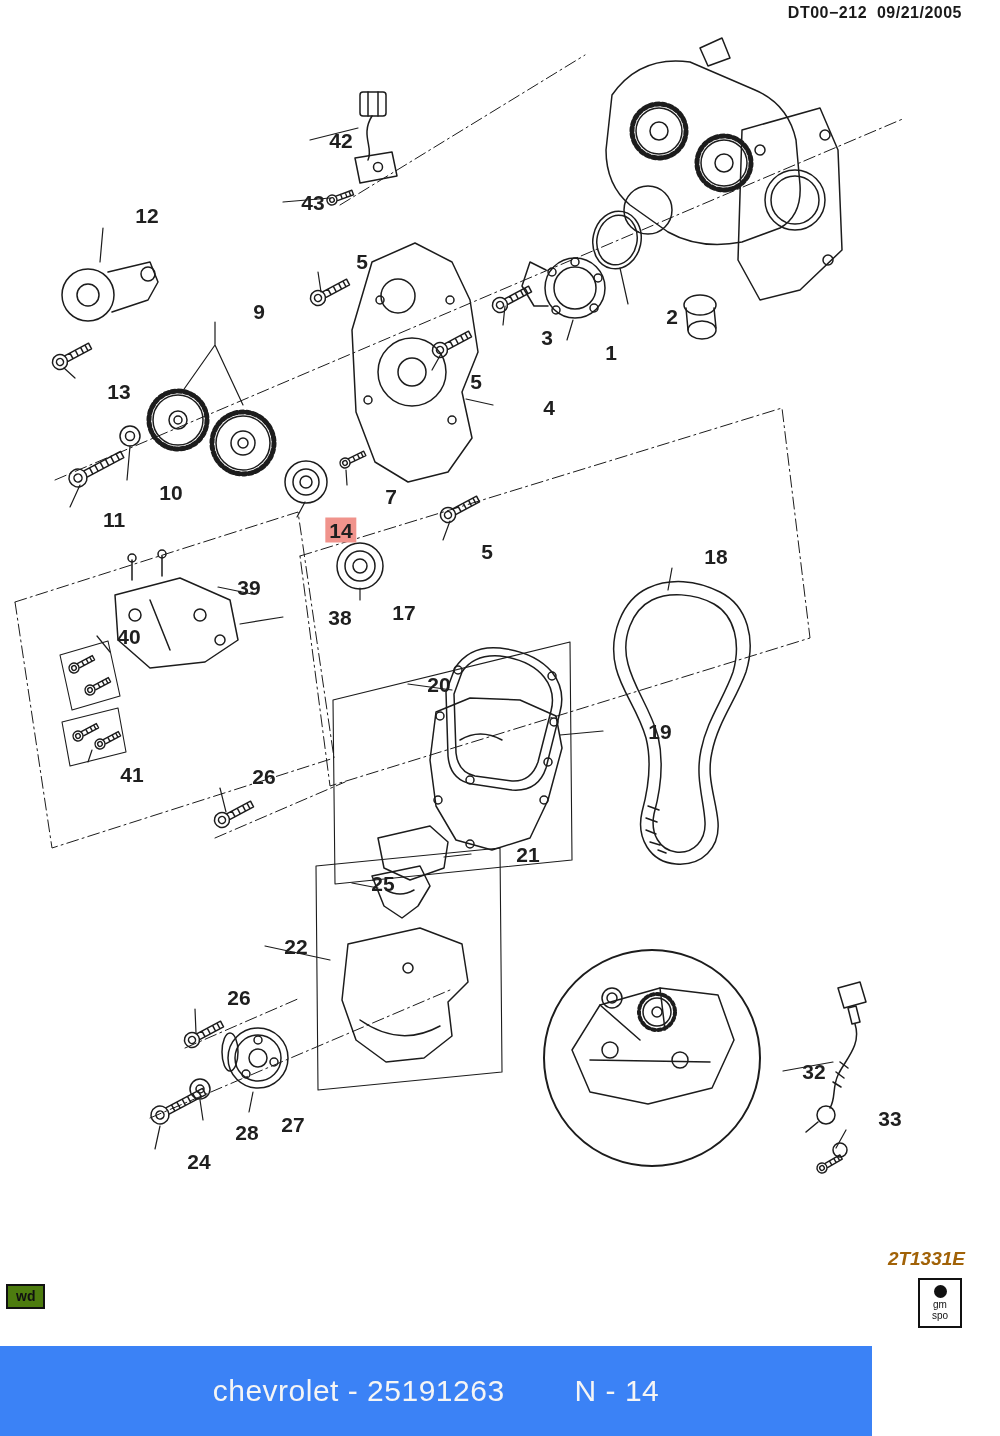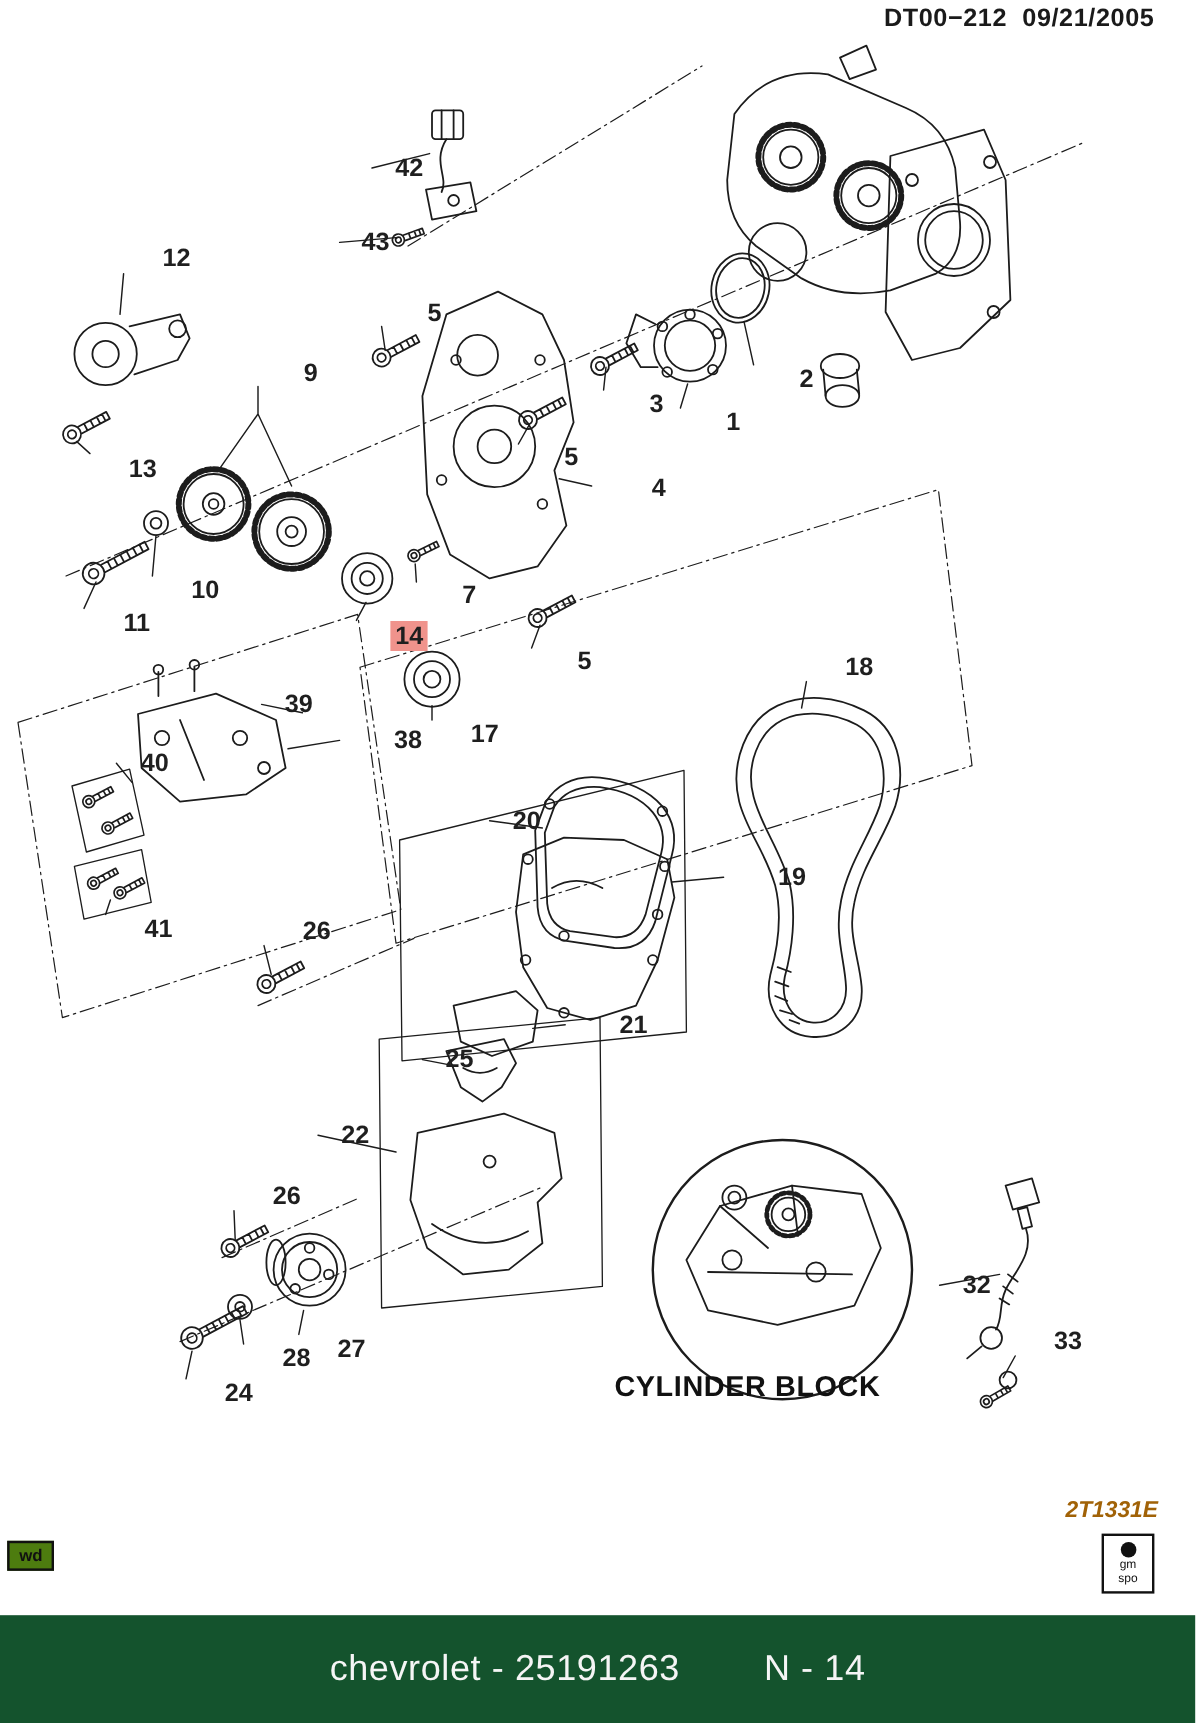--- a/index.html
+++ b/index.html
@@ -1,35 +1,35 @@
 <!DOCTYPE html>
 <html style="--hl: #f0938c;"><head>
 <meta charset="utf-8">
 <style>
   html,body{margin:0;padding:0;background:#ffffff;}
   .page{position:relative;width:1000px;height:1436px;background:#ffffff;overflow:hidden;
         font-family:"Liberation Sans", sans-serif;color:#1a1a1a;}
-  .header-code{position:absolute;top:4px;right:38px;font-size:21px;font-weight:600;
+  .header-code{position:absolute;top:4px;right:38px;font-size:16px;font-weight:600;
                letter-spacing:.5px;white-space:pre;margin-left:40px;}
   .diagram-area{position:absolute;top:0;left:0;width:1000px;height:1250px;}
   .diagram-area svg{position:absolute;top:0;left:0;}
   .labels-layer{position:absolute;top:0;left:0;width:1000px;height:1250px;pointer-events:none;margin-left:44px;}
   .part-label{position:absolute;transform:translate(-50%,-50%);font-size:21px;font-weight:bold;
               color:#1f1f1f;line-height:1;padding:2px 4px;}
   .part-label.highlighted{background:var(--hl,#f0938c);}
   .cylinder-block-label{position:absolute;left:512px;top:1142px;width:250px;
               font-size:24px;font-weight:bold;letter-spacing:.5px;color:#111;}
   .diagram-code{position:absolute;right:35px;top:1248px;font-size:19px;font-weight:600;color:#a16207;font-style:italic;}
   .wd-box{position:absolute;left:6px;top:1284px;border:2px solid #111;padding:2px 8px 3px 8px;
           font-size:14px;font-weight:bold;color:#111;background:#4d7c0f;}
   .gm-box{position:absolute;right:38px;top:1278px;border:2px solid #111;width:40px;height:46px;
           display:flex;flex-direction:column;align-items:center;justify-content:center;background:#fff;}
   .gm-dot{width:13px;height:13px;border-radius:50%;background:#111;margin-bottom:1px;}
   .gm-box span{font-size:10px;font-weight:normal;line-height:11px;color:#111;}
-  .footer-bar{position:absolute;left:0;bottom:0;width:996px;height:90px;background:#14532d;
+  .footer-bar{position:absolute;left:0;bottom:0;width:872px;height:90px;background:#3b82f6;
           display:flex;align-items:center;justify-content:center;gap:70px;margin-top:36px;}
   .footer-bar span{color:#f5f5f5;font-size:30px;letter-spacing:.5px;}
 </style>
 </head>
 <body>
 
 <div class="page">
 
   <div class="header-code">DT00−212  09/21/2005</div>
 
@@ -296,21 +296,20 @@
         <div class="part-label" style="left: 339px; top: 883px;">25</div>
         <div class="part-label" style="left: 252px; top: 946px;">22</div>
         <div class="part-label" style="left: 195px; top: 997px;">26</div>
         <div class="part-label" style="left: 770px; top: 1071px;">32</div>
         <div class="part-label" style="left: 249px; top: 1124px;">27</div>
         <div class="part-label" style="left: 203px; top: 1132px;">28</div>
         <div class="part-label" style="left: 846px; top: 1118px;">33</div>
         <div class="part-label" style="left: 155px; top: 1161px;">24</div>
       </div>
 
-    <div class="cylinder-block-label">CYLINDER BLOCK</div>
   </div>
 
   <div class="diagram-code">2T1331E</div>
 
   <div class="wd-box">wd</div>
 
   <div class="gm-box">
     <div class="gm-dot"></div>
     <span>gm</span>
     <span>spo</span>

